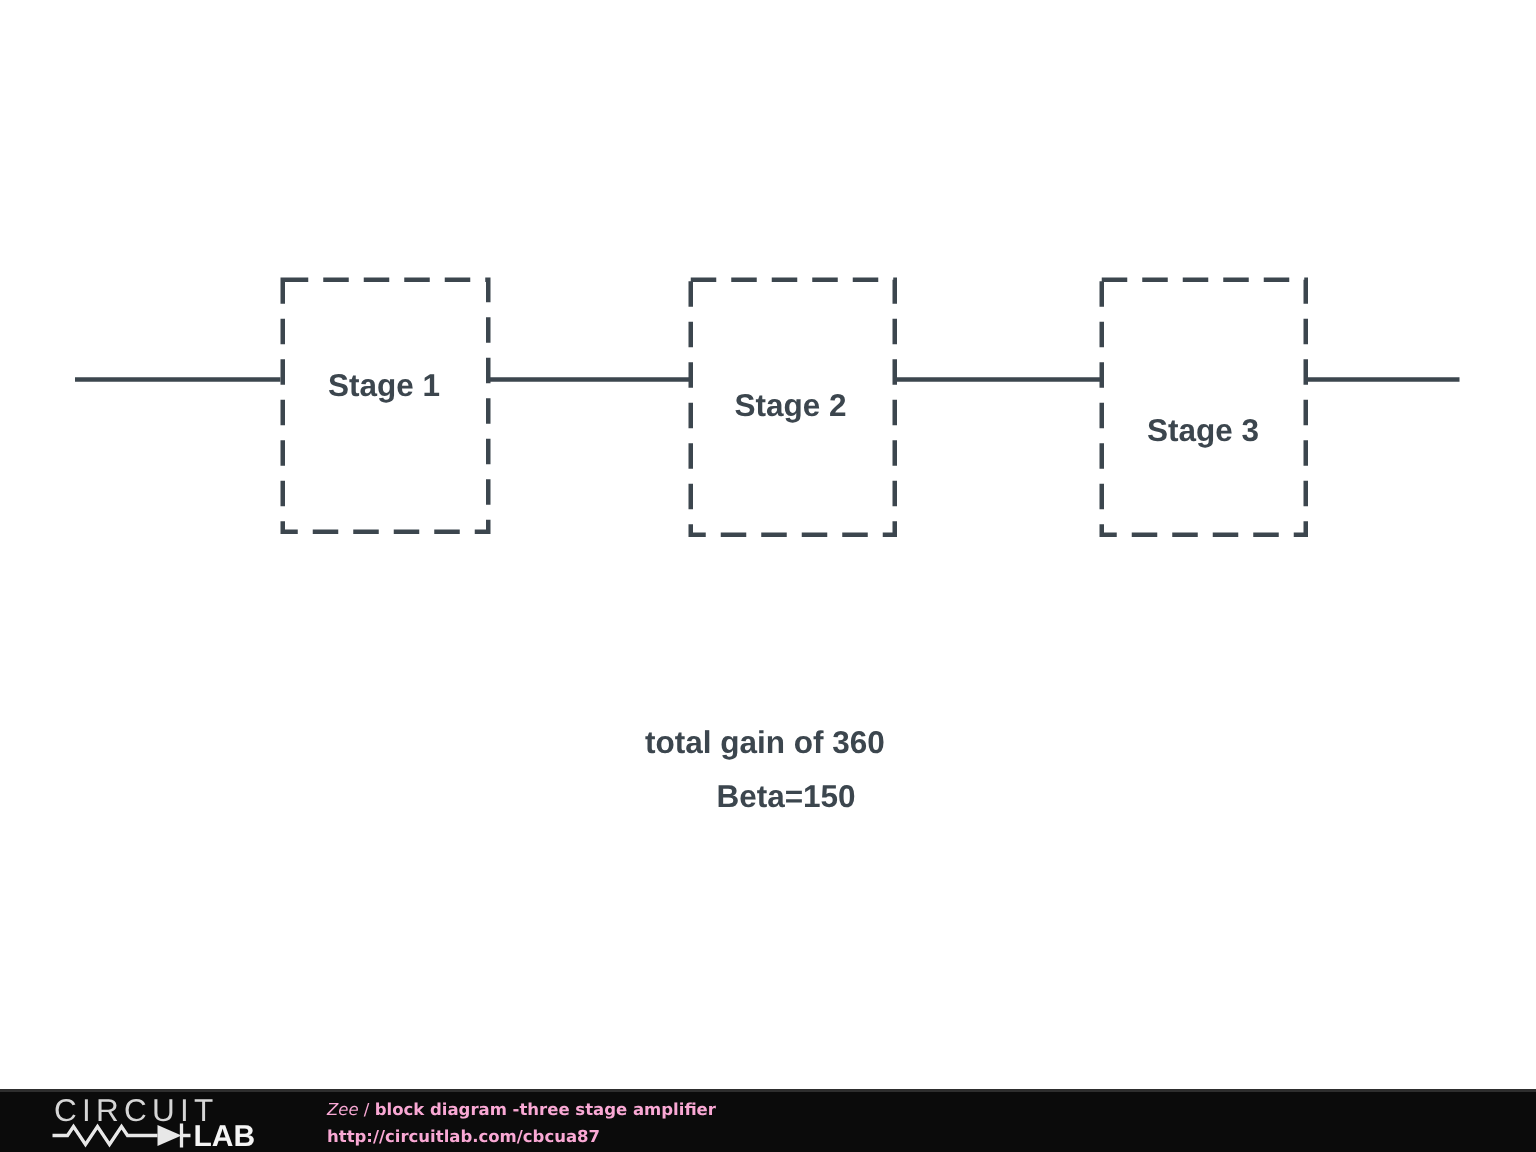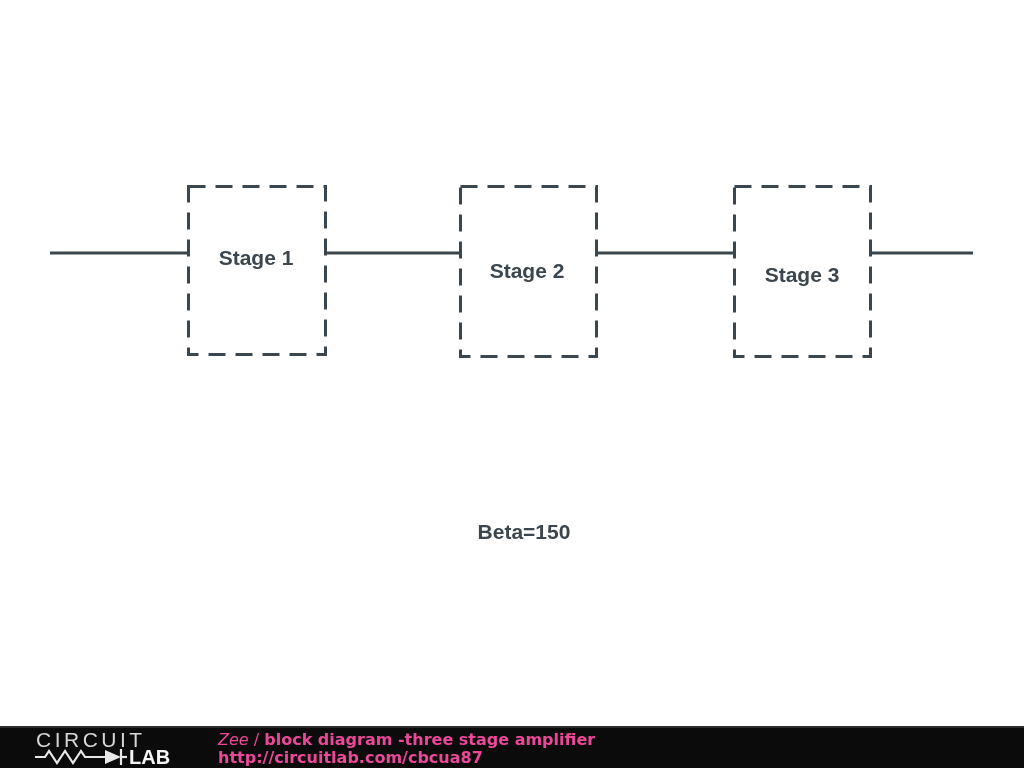--- a/index.html
+++ b/index.html
@@ -37,48 +37,48 @@
     position: absolute;
     transform: translate(-50%, -50%);
     color: #3c464e;
     font-weight: bold;
     font-size: 21px;
     white-space: nowrap;
   }
   
   #stage-label-1 { left: 256px; top: 258px; }
   #stage-label-2 { left: 527px; top: 271px; }
-  #stage-label-3 { left: 802px; top: 275px; }
+  #stage-label-3 { left: 802px; top: 288px; }
   #note-gain     { left: 510px; top: 496px; }
   #note-beta     { left: 524px; top: 532px; }
 
   
   #footer {
     position: absolute;
     left: 0;
     top: 726px;
     width: 1024px;
     height: 42px;
     background: #0b0b0b;
     border-top: 2px solid #2e2e2e;
     box-sizing: border-box;
-    color: #ec4899;
+    color: #f9a8d4;
     font-family: "DejaVu Sans", sans-serif;
   }
   #footer-logo {
     position: absolute;
     left: 33px;
     top: 2px;
   }
   #footer-text {
     position: absolute;
     left: 218px;
     top: 3px;
     line-height: 18px;
-    font-size: 16px;
+    font-size: 11px;
   }
   #footer-title-line { white-space: nowrap; }
   .author { font-style: italic; font-weight: normal; }
   .sep    { font-weight: normal; }
   .title  { font-weight: bold; }
   #footer-url { font-weight: bold; white-space: nowrap; }
 
   .logo-word-top {
     font-family: "Liberation Sans", sans-serif;
     font-size: 21px;
@@ -105,20 +105,21 @@
 
     <rect class="stage-box" x="188.5" y="186.5" width="137" height="168"></rect>
     <rect class="stage-box" x="460.5" y="186.5" width="136" height="170"></rect>
     <rect class="stage-box" x="734.5" y="186.5" width="136" height="170"></rect>
   </svg>
 
   <div class="stage-label" id="stage-label-1">Stage 1</div>
   <div class="stage-label" id="stage-label-2">Stage 2</div>
   <div class="stage-label" id="stage-label-3">Stage 3</div>
 
+  <div class="note" id="note-gain">total gain of 360</div>
   <div class="note" id="note-beta">Beta=150</div>
 
   <div id="footer">
 
     <svg id="footer-logo" width="148" height="38" viewBox="0 0 148 38">
       <text class="logo-word-top" x="3" y="17">CIRCUIT</text>
       <g stroke="#e8e8e8" stroke-width="2.2" fill="none">
         <path d="M2 27 H12 l4 -6 l8 12 l8 -12 l8 12 l8 -12 l4 6 H72"></path>
         <line x1="88" y1="19" x2="88" y2="35"></line>
         <path d="M88 27 H94"></path>

